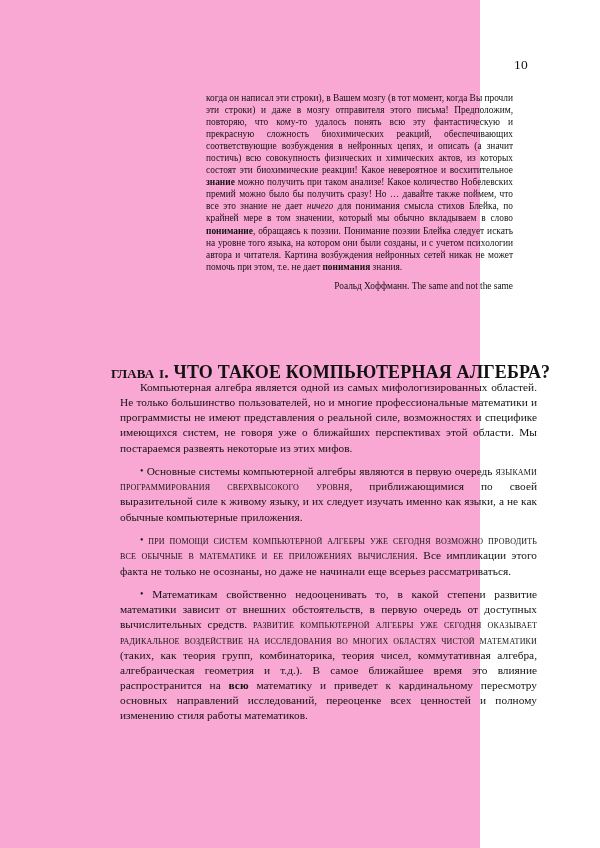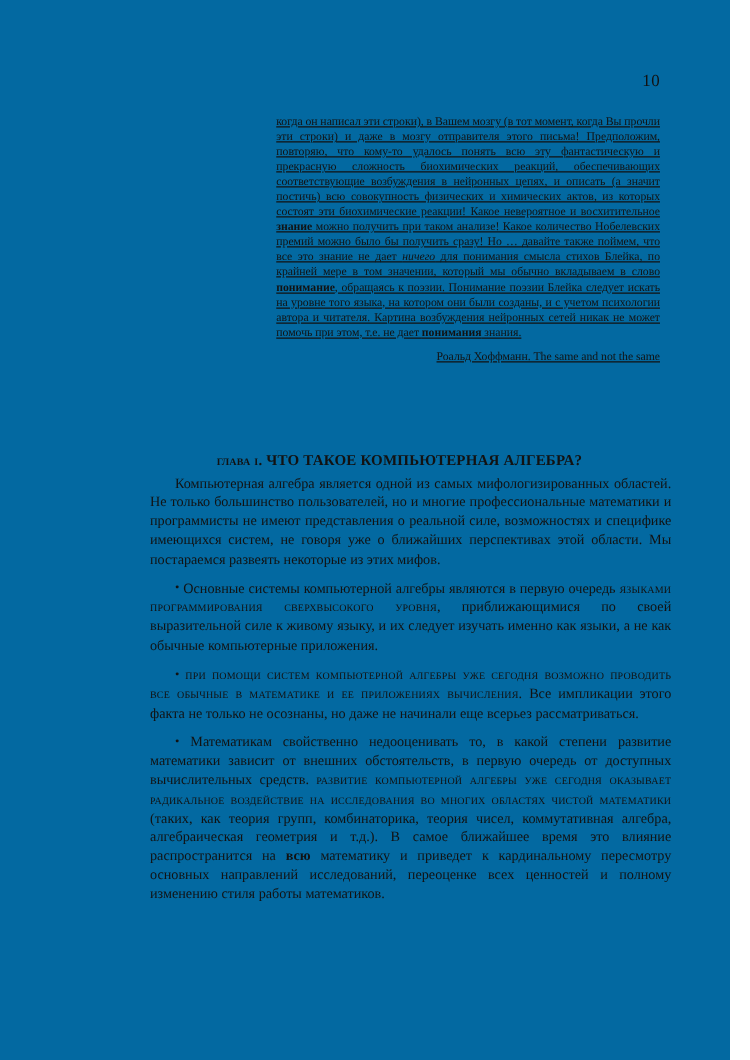--- a/index.html
+++ b/index.html
@@ -14,44 +14,43 @@
     position: relative;
     overflow: hidden;
     font-family: "Liberation Serif", "DejaVu Serif", serif;
     color: #121212;
     -webkit-font-smoothing: antialiased;
   }
 
   .page {
     position: absolute;
     left: 0; top: 0;
-    width: 584px;
+    width: 480px;
     height: 848px;
-    background: #0369a1;
+    background: #f9a8d4;
   }
 
   
   .folio {
     position: absolute;
     left: 111px;
     top: 58px;
     width: 417px;
     text-align: right;
     font-size: 13.5px;
     line-height: 1;
     letter-spacing: 0.3px;
   }
 
   
   .epigraph {
     position: absolute;
-    left: 221px;
+    left: 206px;
     top: 92px;
     width: 307px;
-    text-decoration: underline;
   }
   .epigraph p {
     margin: 0;
     text-align: justify;
     text-justify: inter-word;
     font-size: 9.4px;
     line-height: 12.05px;
     hyphens: manual;
     word-spacing: -0.1px;
   }
@@ -62,21 +61,21 @@
   .epigraph b { font-weight: bold; }
   .epigraph i { font-style: italic; }
 
   
   .chapter-title {
     position: absolute;
     left: 111px;
     top: 352px;
     width: 417px;
     text-align: center;
-    font-size: 12px;
+    font-size: 18px;
     line-height: 16px;
     letter-spacing: 0.15px;
     white-space: nowrap;
   }
   .chapter-title .sc {
     font-variant: small-caps;
     text-transform: lowercase;
   }
 
   

